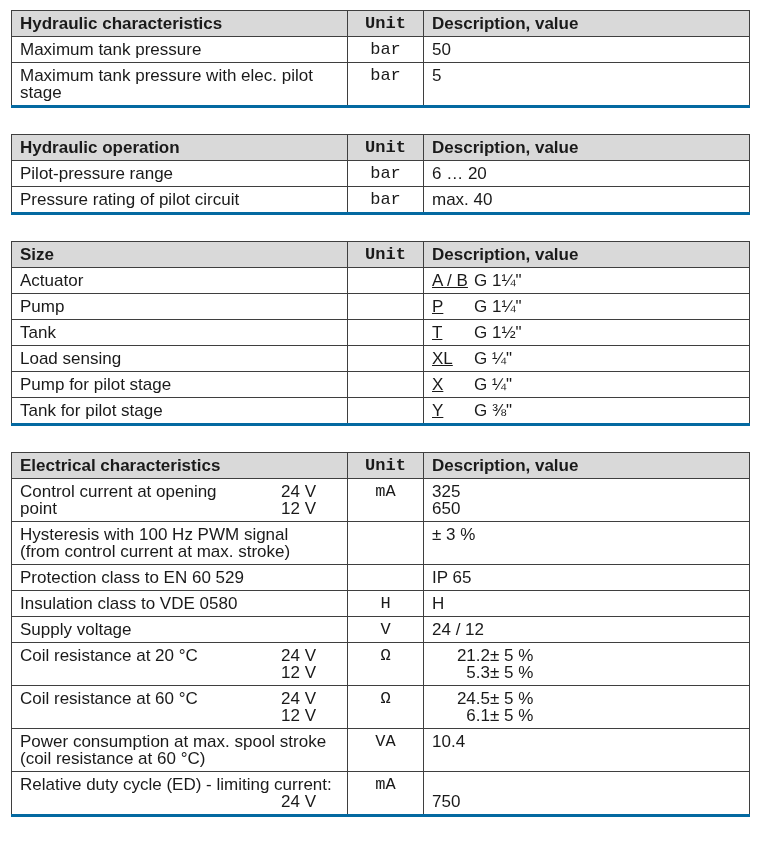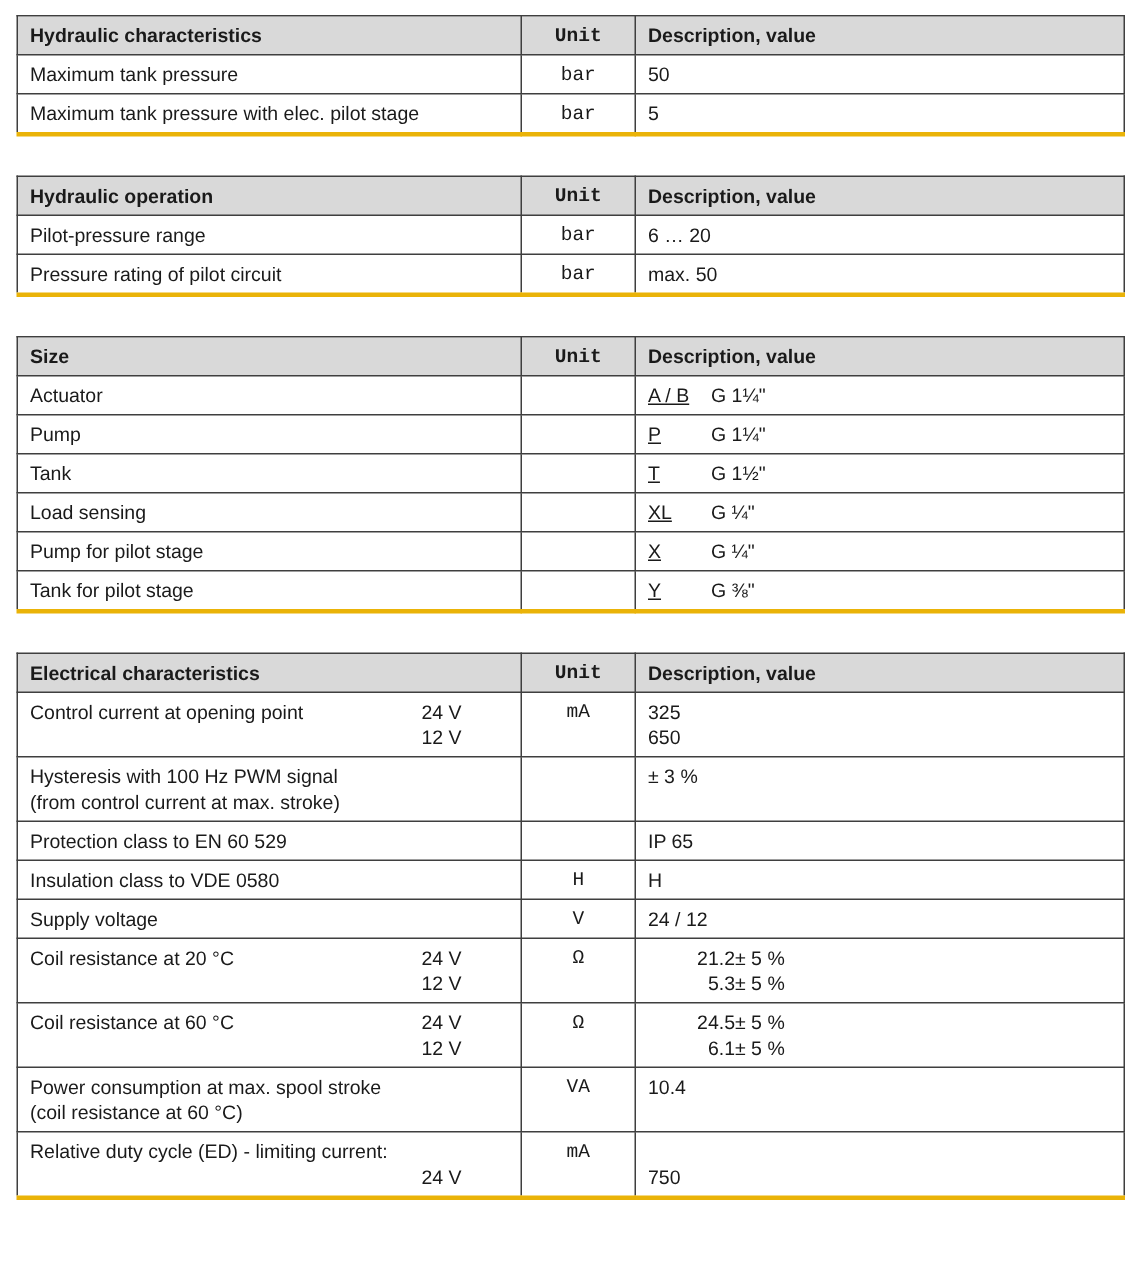--- a/index.html
+++ b/index.html
@@ -13,22 +13,22 @@
     width: 760px;
     box-sizing: border-box;
     padding: 10px 11px;
     background: #ffffff;
   }
   table.spec-table {
     width: 738px;
     border-collapse: collapse;
     table-layout: fixed;
     margin-bottom: 26px;
-    border-bottom: 3px solid #eab308;
-    font-size: 13px;
+    border-bottom: 3px solid #0369a1;
+    font-size: 17px;
     line-height: 17px;
   }
   table.spec-table:last-child { margin-bottom: 0; }
   col.c1 { width: 336px; }
   col.c2 { width: 76px; }
   col.c3 { width: 326px; }
   th, td {
     border: 1px solid #3f3f3f;
     padding: 4px 8px;
     vertical-align: top;
@@ -91,21 +91,21 @@
       <th>Description, value</th>
     </tr>
     <tr>
       <td>Pilot-pressure range</td>
       <td class="unit">bar</td>
       <td>6 … 20</td>
     </tr>
     <tr>
       <td>Pressure rating of pilot circuit</td>
       <td class="unit">bar</td>
-      <td>max. 50</td>
+      <td>max. 40</td>
     </tr>
   </tbody>
     </table>
 
   <table class="spec-table">
     <colgroup>
         <col class="c1">
         <col class="c2">
         <col class="c3">
       </colgroup>

